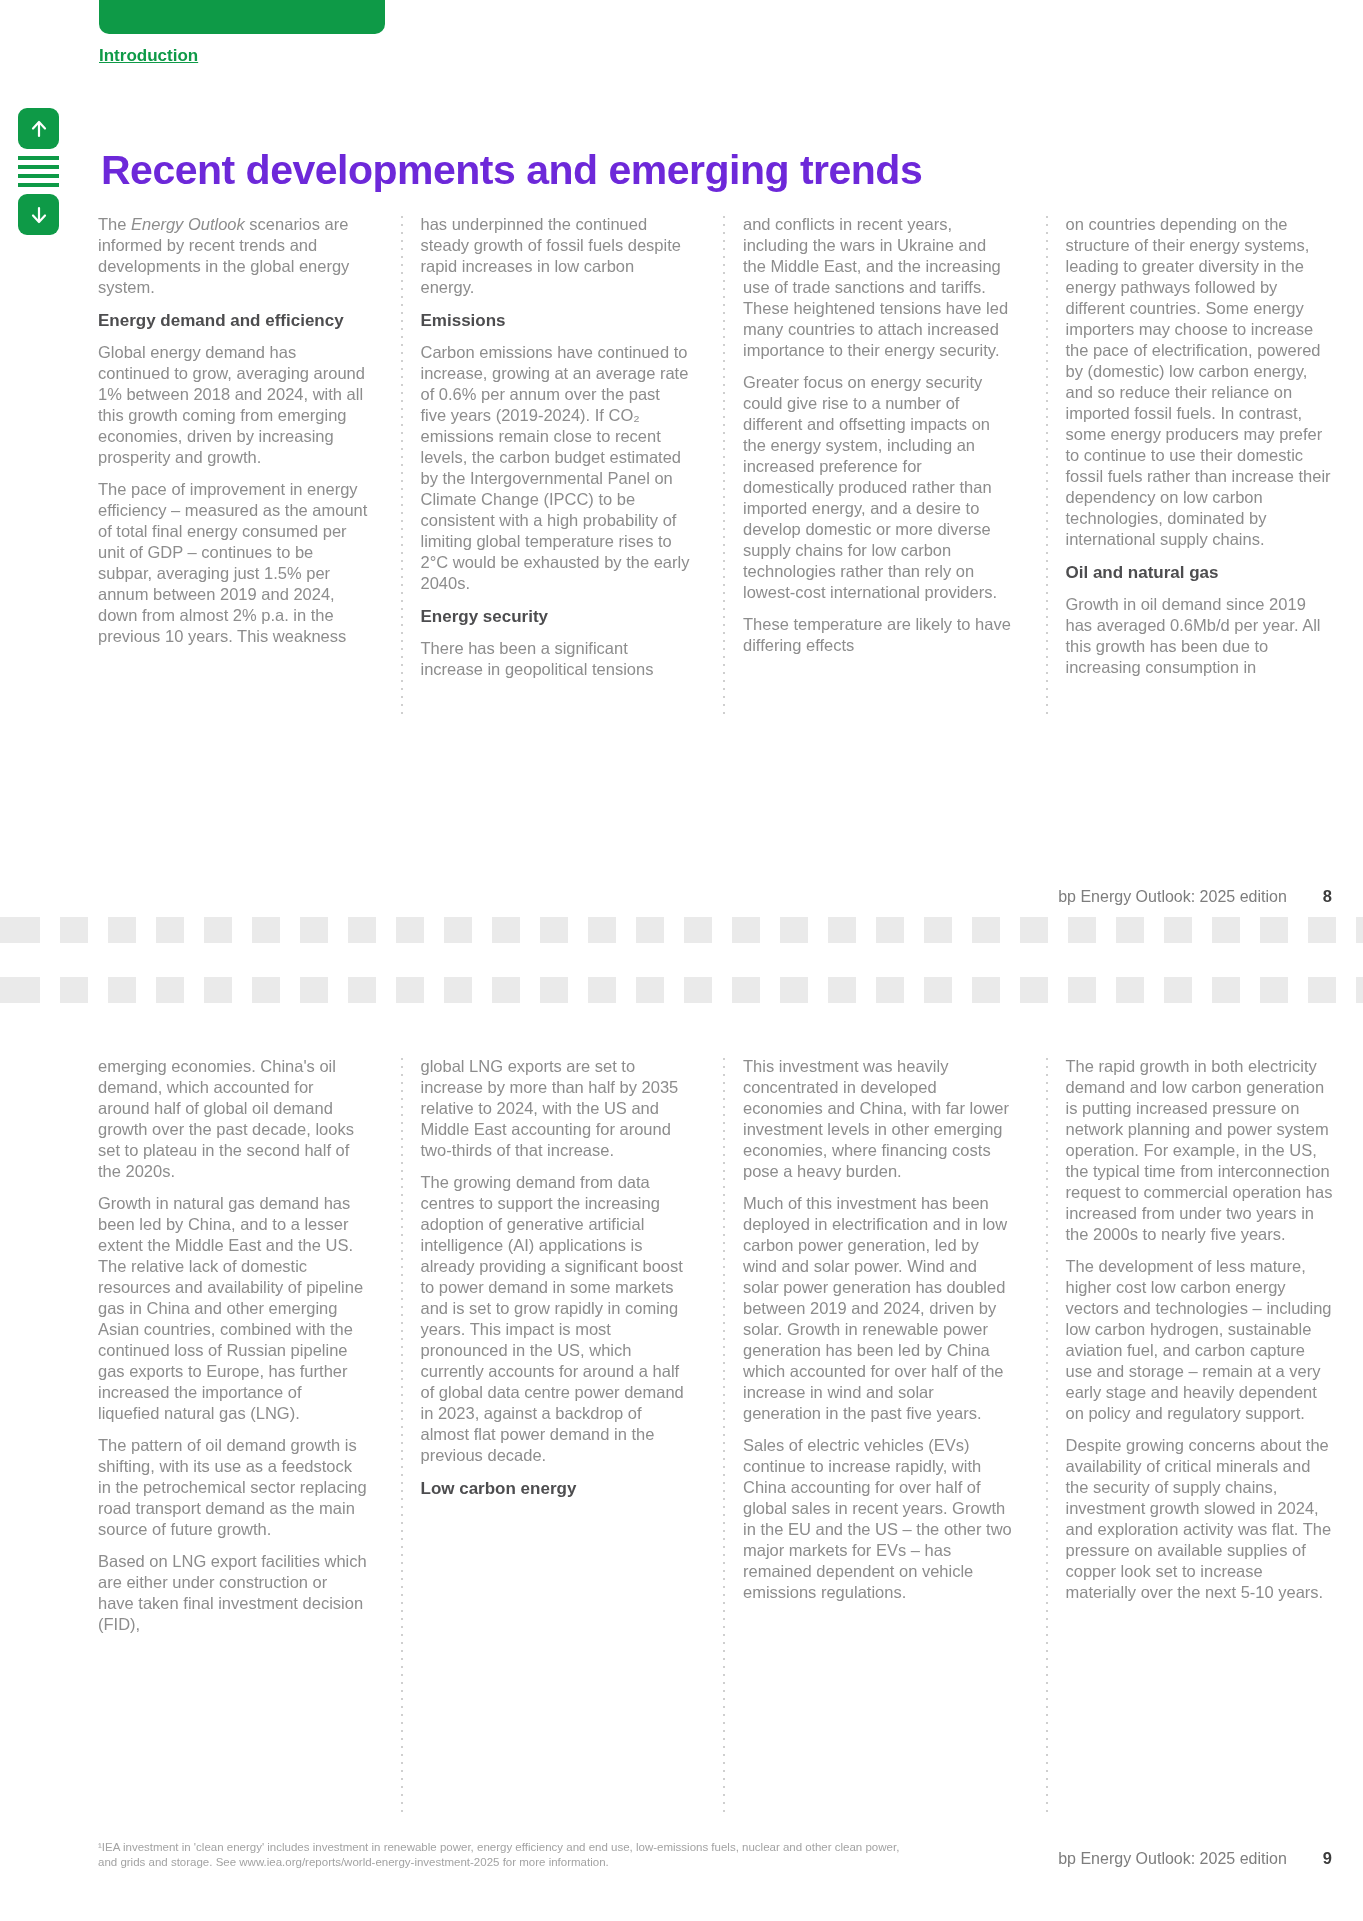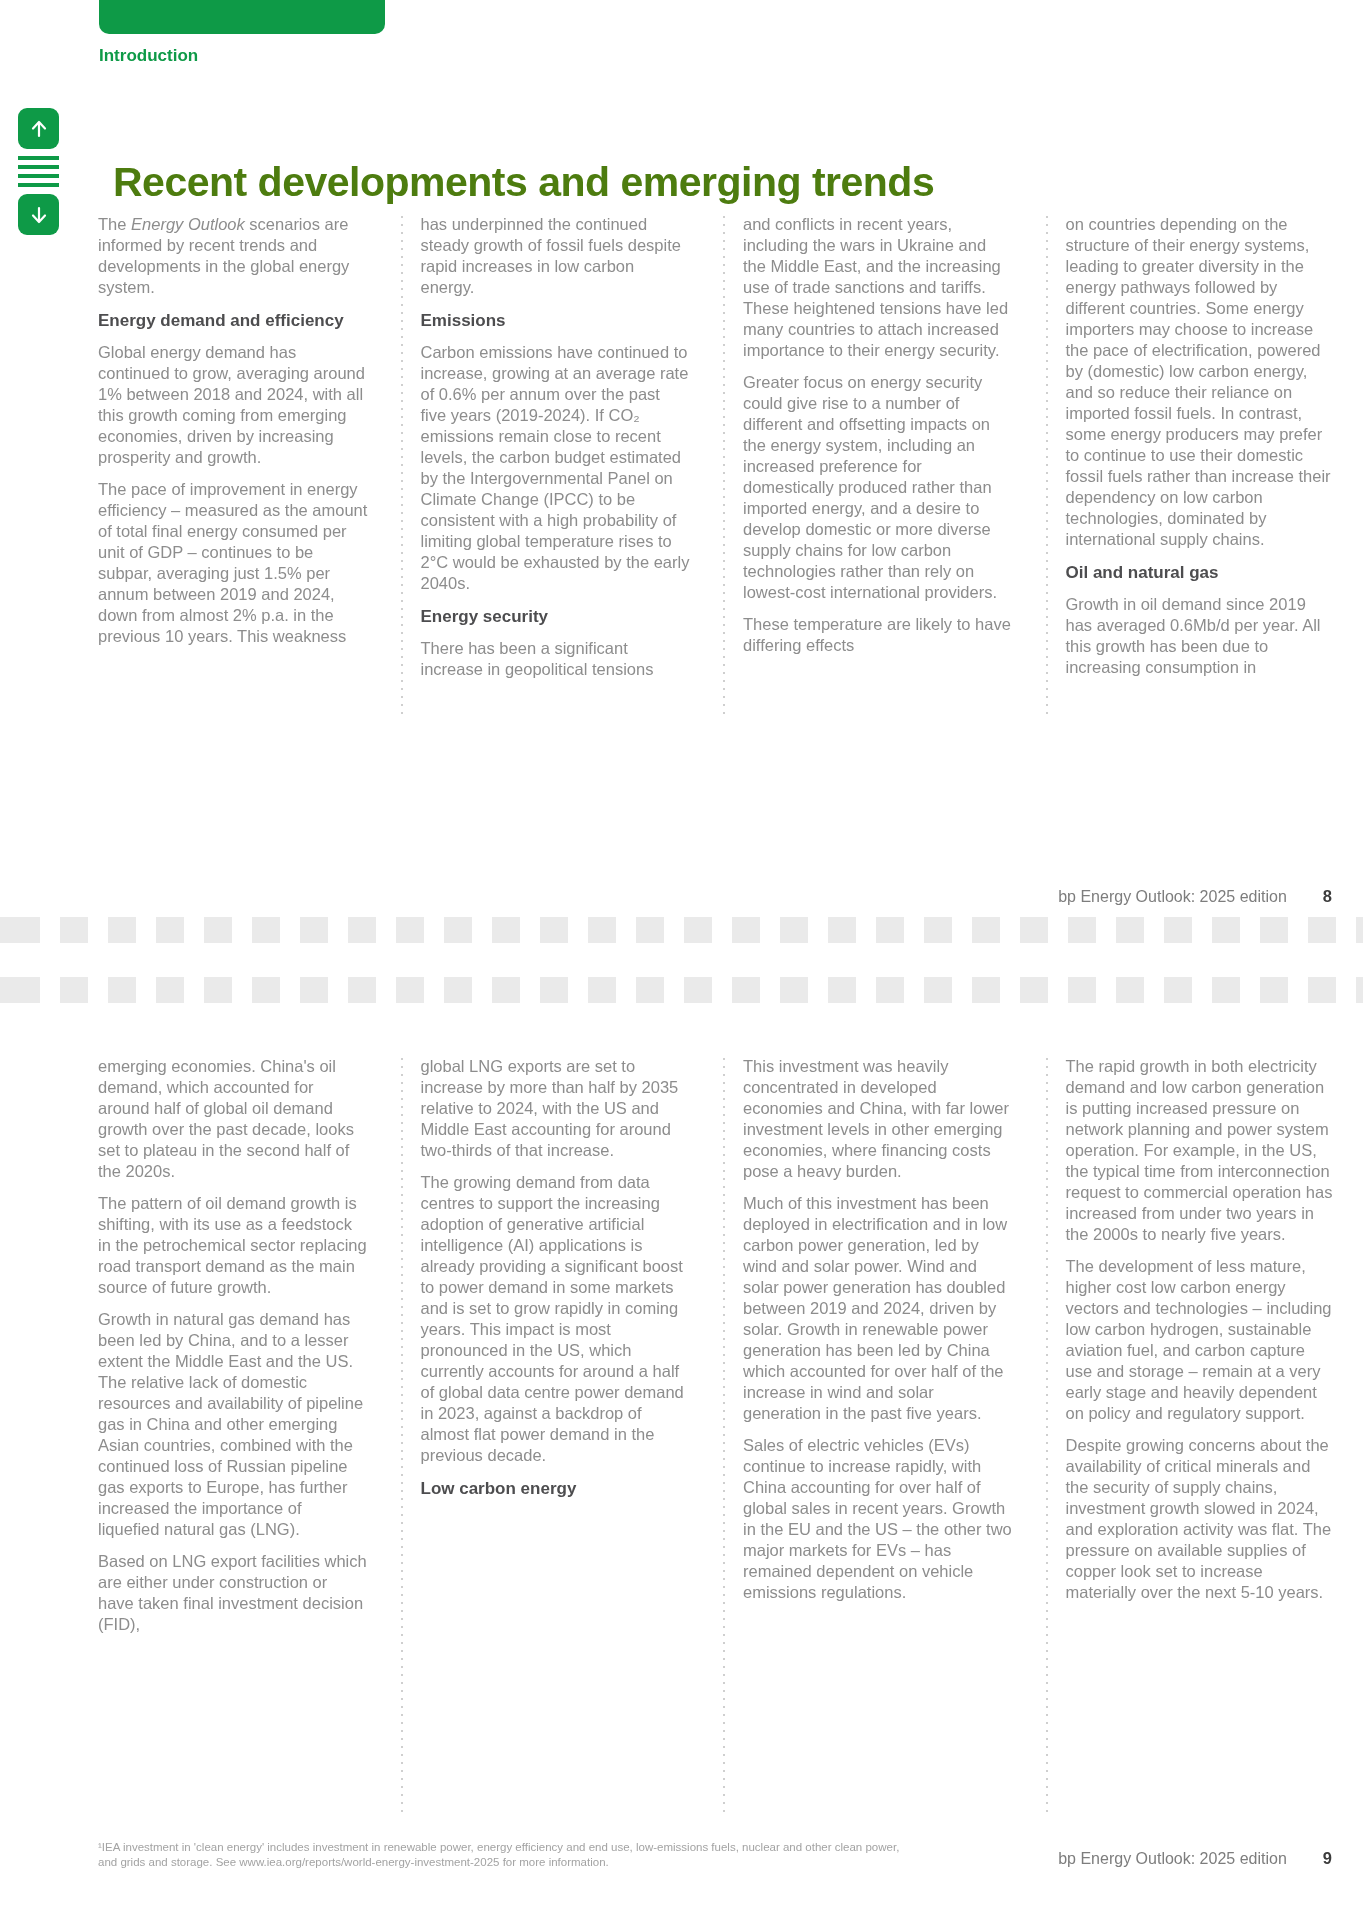--- a/index.html
+++ b/index.html
@@ -13,21 +13,21 @@
   }
 
   
   .section-tab {
     position: absolute; left: 99px; top: 0; width: 286px; height: 34px;
     background: #0e9a47;
     border-radius: 0 0 10px 10px;
   }
   .section-label {
     position: absolute; left: 99px; top: 46px;
-    font-size: 17px; font-weight: bold; color: #0e9a47;
+    font-size: 17px; font-weight: bold; color: #0e9a47; text-decoration: underline;
   }
 
   
   .side-nav {
     position: absolute; left: 18px; top: 108px; width: 41px;
     display: flex; flex-direction: column; align-items: stretch; gap: 7px;
   }
   .nav-btn {
     width: 41px; height: 41px; border: none; padding: 0;
     background: #0e9a47; border-radius: 9px;
@@ -37,23 +37,23 @@
   .nav-btn svg { display: block; }
   .menu-btn {
     width: 41px; height: 31px; border: none; padding: 0; background: transparent;
     display: flex; flex-direction: column; justify-content: space-between;
     cursor: pointer;
   }
   .menu-btn .ml { height: 4px; width: 100%; background: #0e9a47; }
 
   
   .page-title {
-    position: absolute; left: 97px; top: 144px; margin: 16px;
+    position: absolute; left: 97px; top: 144px; margin: 4px;
     font-size: 41px; line-height: 44px; font-weight: bold;
-    letter-spacing: -0.5px; color: #4d7c0f;
+    letter-spacing: -0.5px; color: #6d28d9;
   }
 
   
   .cols {
     position: absolute; left: 98px; width: 1237px;
     display: grid; grid-template-columns: repeat(4, 1fr); column-gap: 53px;
   }
   .cols1 { top: 214px; height: 505px; }
   .cols2 { top: 1056px; height: 762px; }
   .col { position: relative; }
@@ -155,22 +155,22 @@
   <span>bp Energy Outlook: 2025 edition</span>
   <span class="page-num">8</span>
 </div>
 
 <div class="edge-band band1"></div>
 <div class="edge-band band2"></div>
 
 <section class="cols cols2">
   <div class="col">
       <p class="col-p">emerging economies. China's oil demand, which accounted for around half of global oil demand growth over the past decade, looks set to plateau in the second half of the 2020s.</p>
+      <p class="col-p">Growth in natural gas demand has been led by China, and to a lesser extent the Middle East and the US. The relative lack of domestic resources and availability of pipeline gas in China and other emerging Asian countries, combined with the continued loss of Russian pipeline gas exports to Europe, has further increased the importance of liquefied natural gas (LNG).</p>
       <p class="col-p">The pattern of oil demand growth is shifting, with its use as a feedstock in the petrochemical sector replacing road transport demand as the main source of future growth.</p>
-      <p class="col-p">Growth in natural gas demand has been led by China, and to a lesser extent the Middle East and the US. The relative lack of domestic resources and availability of pipeline gas in China and other emerging Asian countries, combined with the continued loss of Russian pipeline gas exports to Europe, has further increased the importance of liquefied natural gas (LNG).</p>
       <p class="col-p">Based on LNG export facilities which are either under construction or have taken final investment decision (FID),</p>
     </div>
   <div class="col">
       <p class="col-p">global LNG exports are set to increase by more than half by 2035 relative to 2024, with the US and Middle East accounting for around two-thirds of that increase.</p>
       <p class="col-p">The growing demand from data centres to support the increasing adoption of generative artificial intelligence (AI) applications is already providing a significant boost to power demand in some markets and is set to grow rapidly in coming years. This impact is most pronounced in the US, which currently accounts for around a half of global data centre power demand in 2023, against a backdrop of almost flat power demand in the previous decade.</p>
       <h3 class="col-h">Low carbon energy</h3>
     </div>
   <div class="col">
       <p class="col-p">This investment was heavily concentrated in developed economies and China, with far lower investment levels in other emerging economies, where financing costs pose a heavy burden.</p>
       <p class="col-p">Much of this investment has been deployed in electrification and in low carbon power generation, led by wind and solar power. Wind and solar power generation has doubled between 2019 and 2024, driven by solar. Growth in renewable power generation has been led by China which accounted for over half of the increase in wind and solar generation in the past five years.</p>

